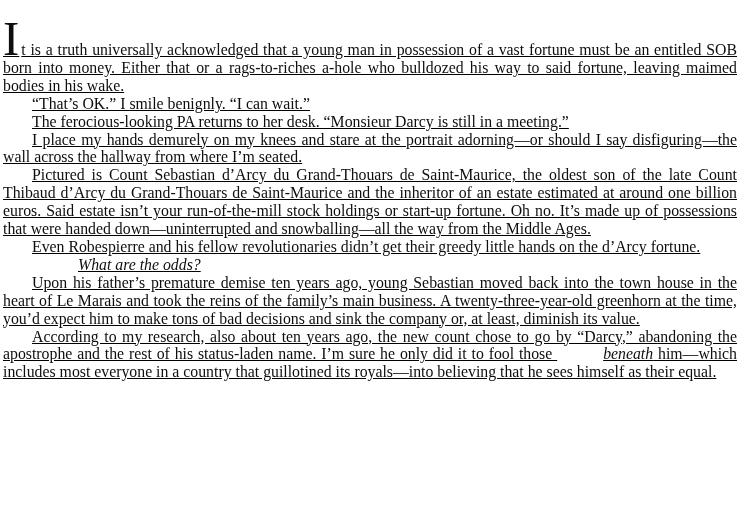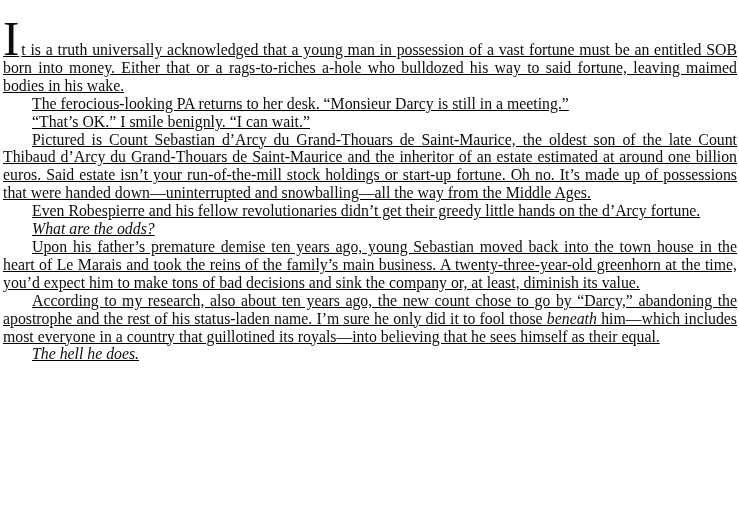--- a/index.html
+++ b/index.html
@@ -29,37 +29,38 @@
     color: #0d0d12;
     text-align: justify;
     hyphens: none;
     -webkit-hyphens: none;
   }
   p.para.indent {
     text-indent: 29px;
   }
   .ital {
     font-style: italic;
+    margin-left: 46px;
   }
   .dropcap {
     font-size: 49px;
     line-height: 17.9px; 
     padding-right: 2px;
     font-family: "Liberation Serif", "DejaVu Serif", serif;
     color: #0d0d12;
   }
 </style>
 </head>
 <body>
 
 <div class="book-page">
   <div id="text-container">
       <p class="para"><span class="dropcap">I</span><span>t is a truth universally acknowledged that a young man in possession of a vast fortune must be an entitled SOB born into money. Either that or a rags-to-riches a-hole who bulldozed his way to said fortune, leaving maimed bodies in his wake.</span></p>
+      <p class="para indent"><span>“That’s OK.” I smile benignly. “I can wait.”</span></p>
       <p class="para indent"><span>The ferocious-looking PA returns to her desk. “Monsieur Darcy is still in a meeting.”</span></p>
-      <p class="para indent"><span>“That’s OK.” I smile benignly. “I can wait.”</span></p>
+      <p class="para indent"><span>I place my hands demurely on my knees and stare at the portrait adorning—or should I say disfiguring—the wall across the hallway from where I’m seated.</span></p>
       <p class="para indent"><span>Pictured is Count Sebastian d’Arcy du Grand-Thouars de Saint-Maurice, the oldest son of the late Count Thibaud d’Arcy du Grand-Thouars de Saint-Maurice and the inheritor of an estate estimated at around one billion euros. Said estate isn’t your run-of-the-mill stock holdings or start-up fortune. Oh no. It’s made up of possessions that were handed down—uninterrupted and snowballing—all the way from the Middle Ages.</span></p>
       <p class="para indent"><span>Even Robespierre and his fellow revolutionaries didn’t get their greedy little hands on the d’Arcy fortune.</span></p>
       <p class="para indent"><span class="ital">What are the odds?</span></p>
       <p class="para indent"><span>Upon his father’s premature demise ten years ago, young Sebastian moved back into the town house in the heart of Le Marais and took the reins of the family’s main business. A twenty-three-year-old greenhorn at the time, you’d expect him to make tons of bad decisions and sink the company or, at least, diminish its value.</span></p>
       <p class="para indent"><span>According to my research, also about ten years ago, the new count chose to go by “Darcy,” abandoning the apostrophe and the rest of his status-laden name. I’m sure he only did it to fool those </span><span class="ital">beneath</span><span> him—which includes most everyone in a country that guillotined its royals—into believing that he sees himself as their equal.</span></p>
-      <p class="para indent"><span class="ital">The hell he does.</span></p>
     </div>
 </div>
 
 </body></html>

